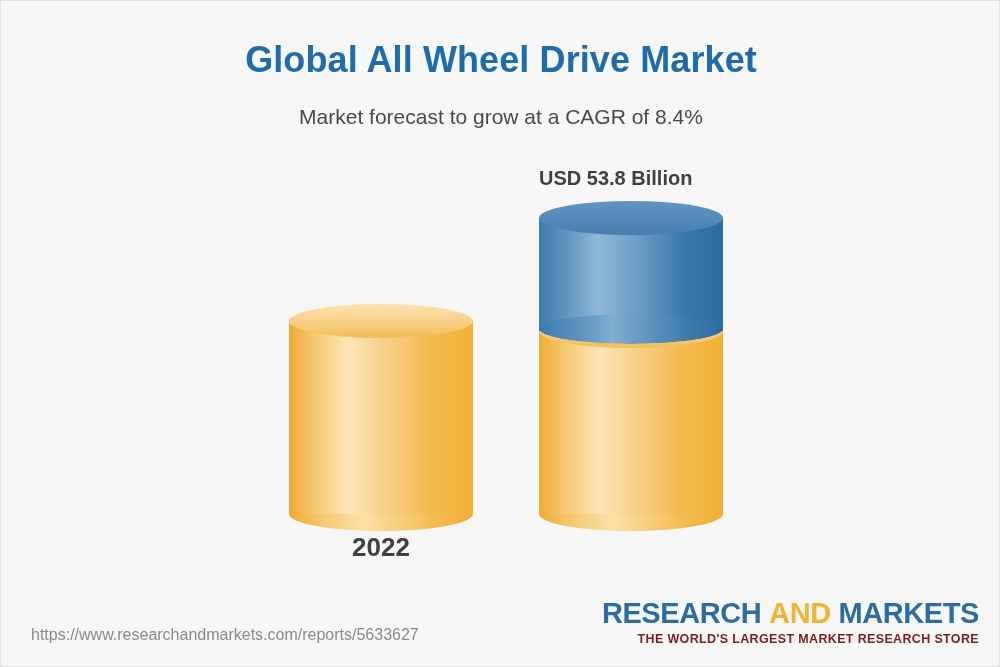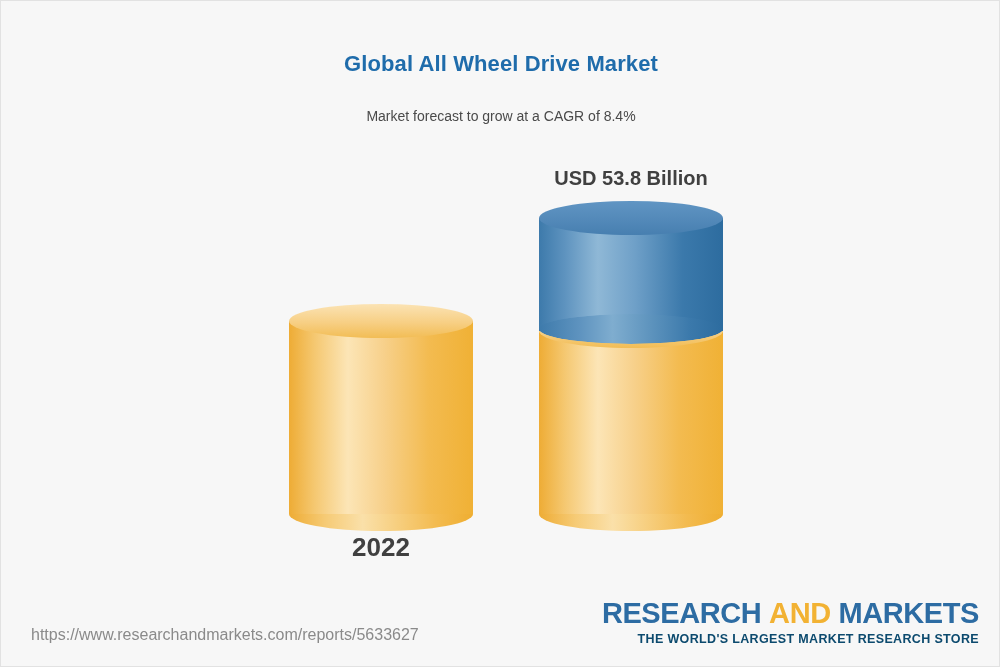--- a/index.html
+++ b/index.html
@@ -25,30 +25,30 @@
   
   .header {
     position: absolute;
     top: 0;
     left: 0;
     width: 1000px;
     text-align: center;
     padding-top: 38px;
   }
   .chart-title {
-    margin: 12px;
-    font-size: 22px;
+    margin: 0;
+    font-size: 36px;
     font-weight: bold;
     color: #1f6cab;
     letter-spacing: 0.1px;
   }
   .chart-subtitle {
-    margin: 15px;
+    margin: 8px;
     padding-top: 16px;
-    font-size: 14px;
+    font-size: 21px;
     font-weight: normal;
     color: #4a4a4a;
   }
 
   
   .plot {
     position: absolute;
     left: 0;
     top: 0;
     width: 1000px;
@@ -59,21 +59,20 @@
     position: absolute;
     bottom: 0;
     width: 184px;
   }
   .bar-group.g2022 { left: 288px; }
 
   
   .value-label {
     position: absolute;
     width: 184px;
-    text-align: center;
     font-size: 20px;
     font-weight: bold;
     color: #404040;
     white-space: nowrap;
   }
   .value-label.v2022 { left: 288px; top: 258px; }
   .value-label.v2027 { left: 538px; top: 166px; }
 
   
   .cat-label {
@@ -152,21 +151,21 @@
     font-weight: bold;
     letter-spacing: -0.4px;
     line-height: 1.02;
     white-space: nowrap;
   }
   .brand-name .w-blue { color: #2d6ca3; }
   .brand-name .w-gold { color: #f2b233; }
   .brand-tagline {
     font-size: 12.5px;
     font-weight: bold;
-    color: #0c4a6e;
+    color: #7f1d1d;
     letter-spacing: 0.35px;
     padding-top: 3px;
     white-space: nowrap;
   }
 </style>
 </head>
 <body>
 
 <div class="infographic">
 

